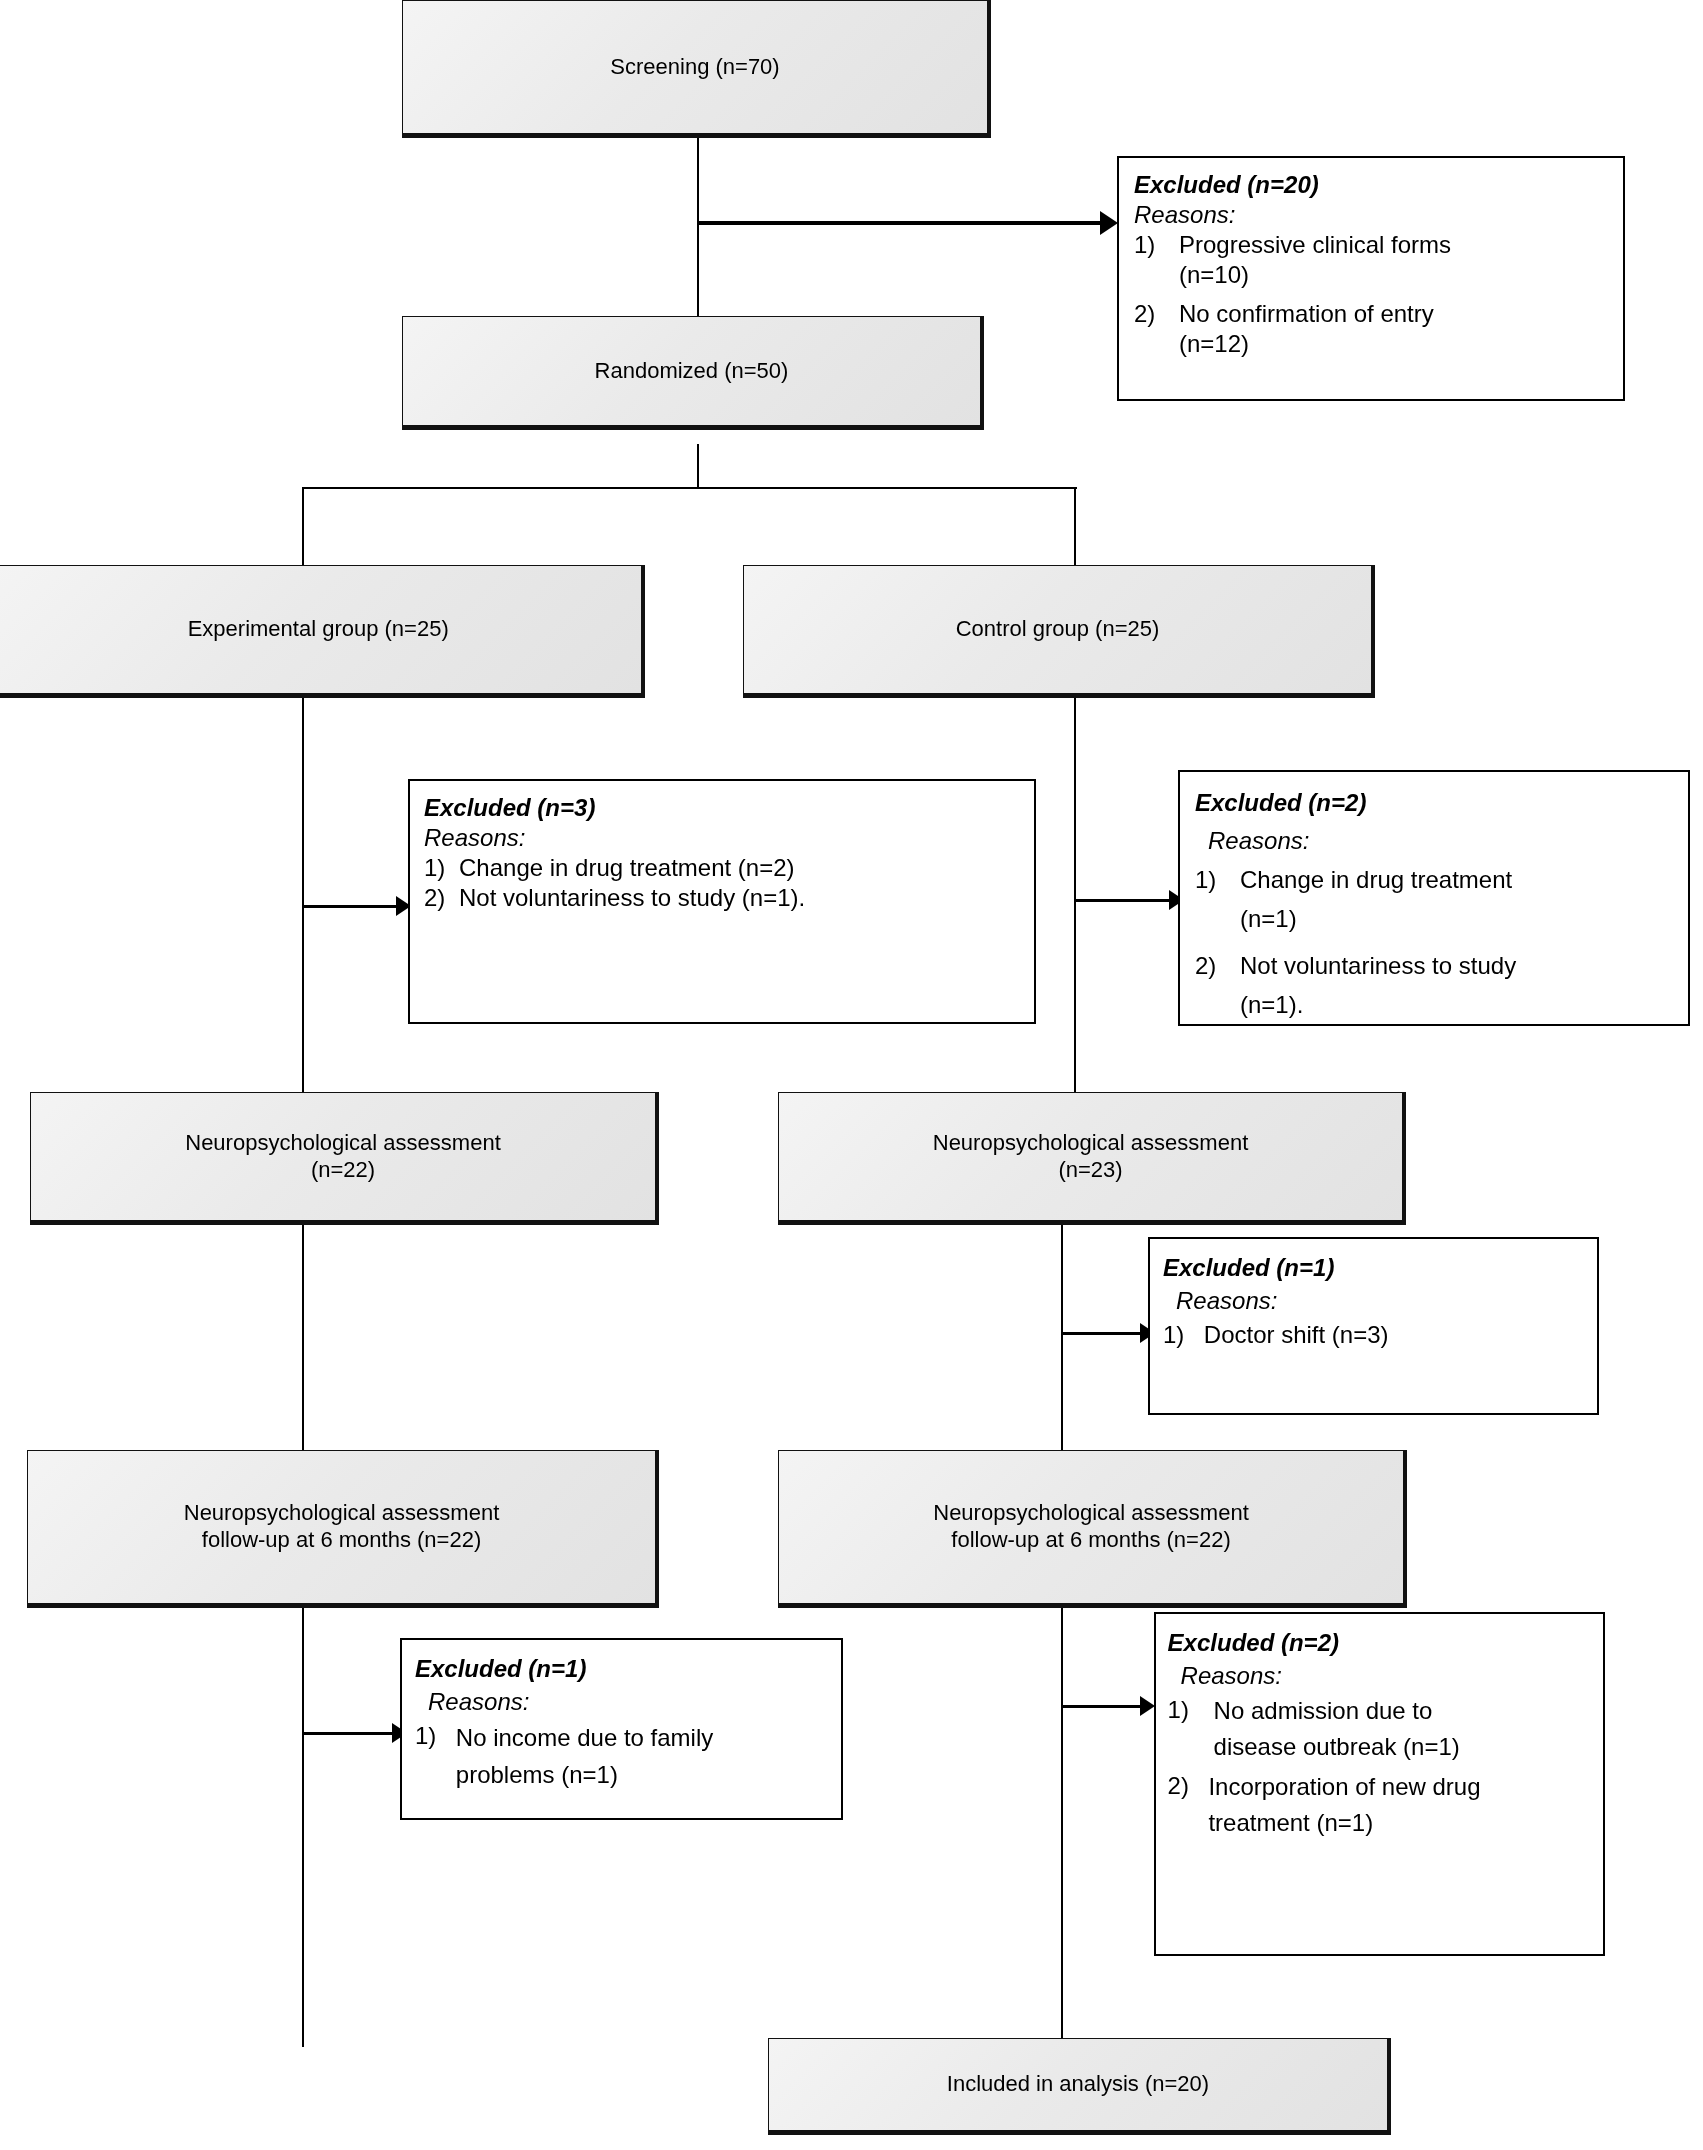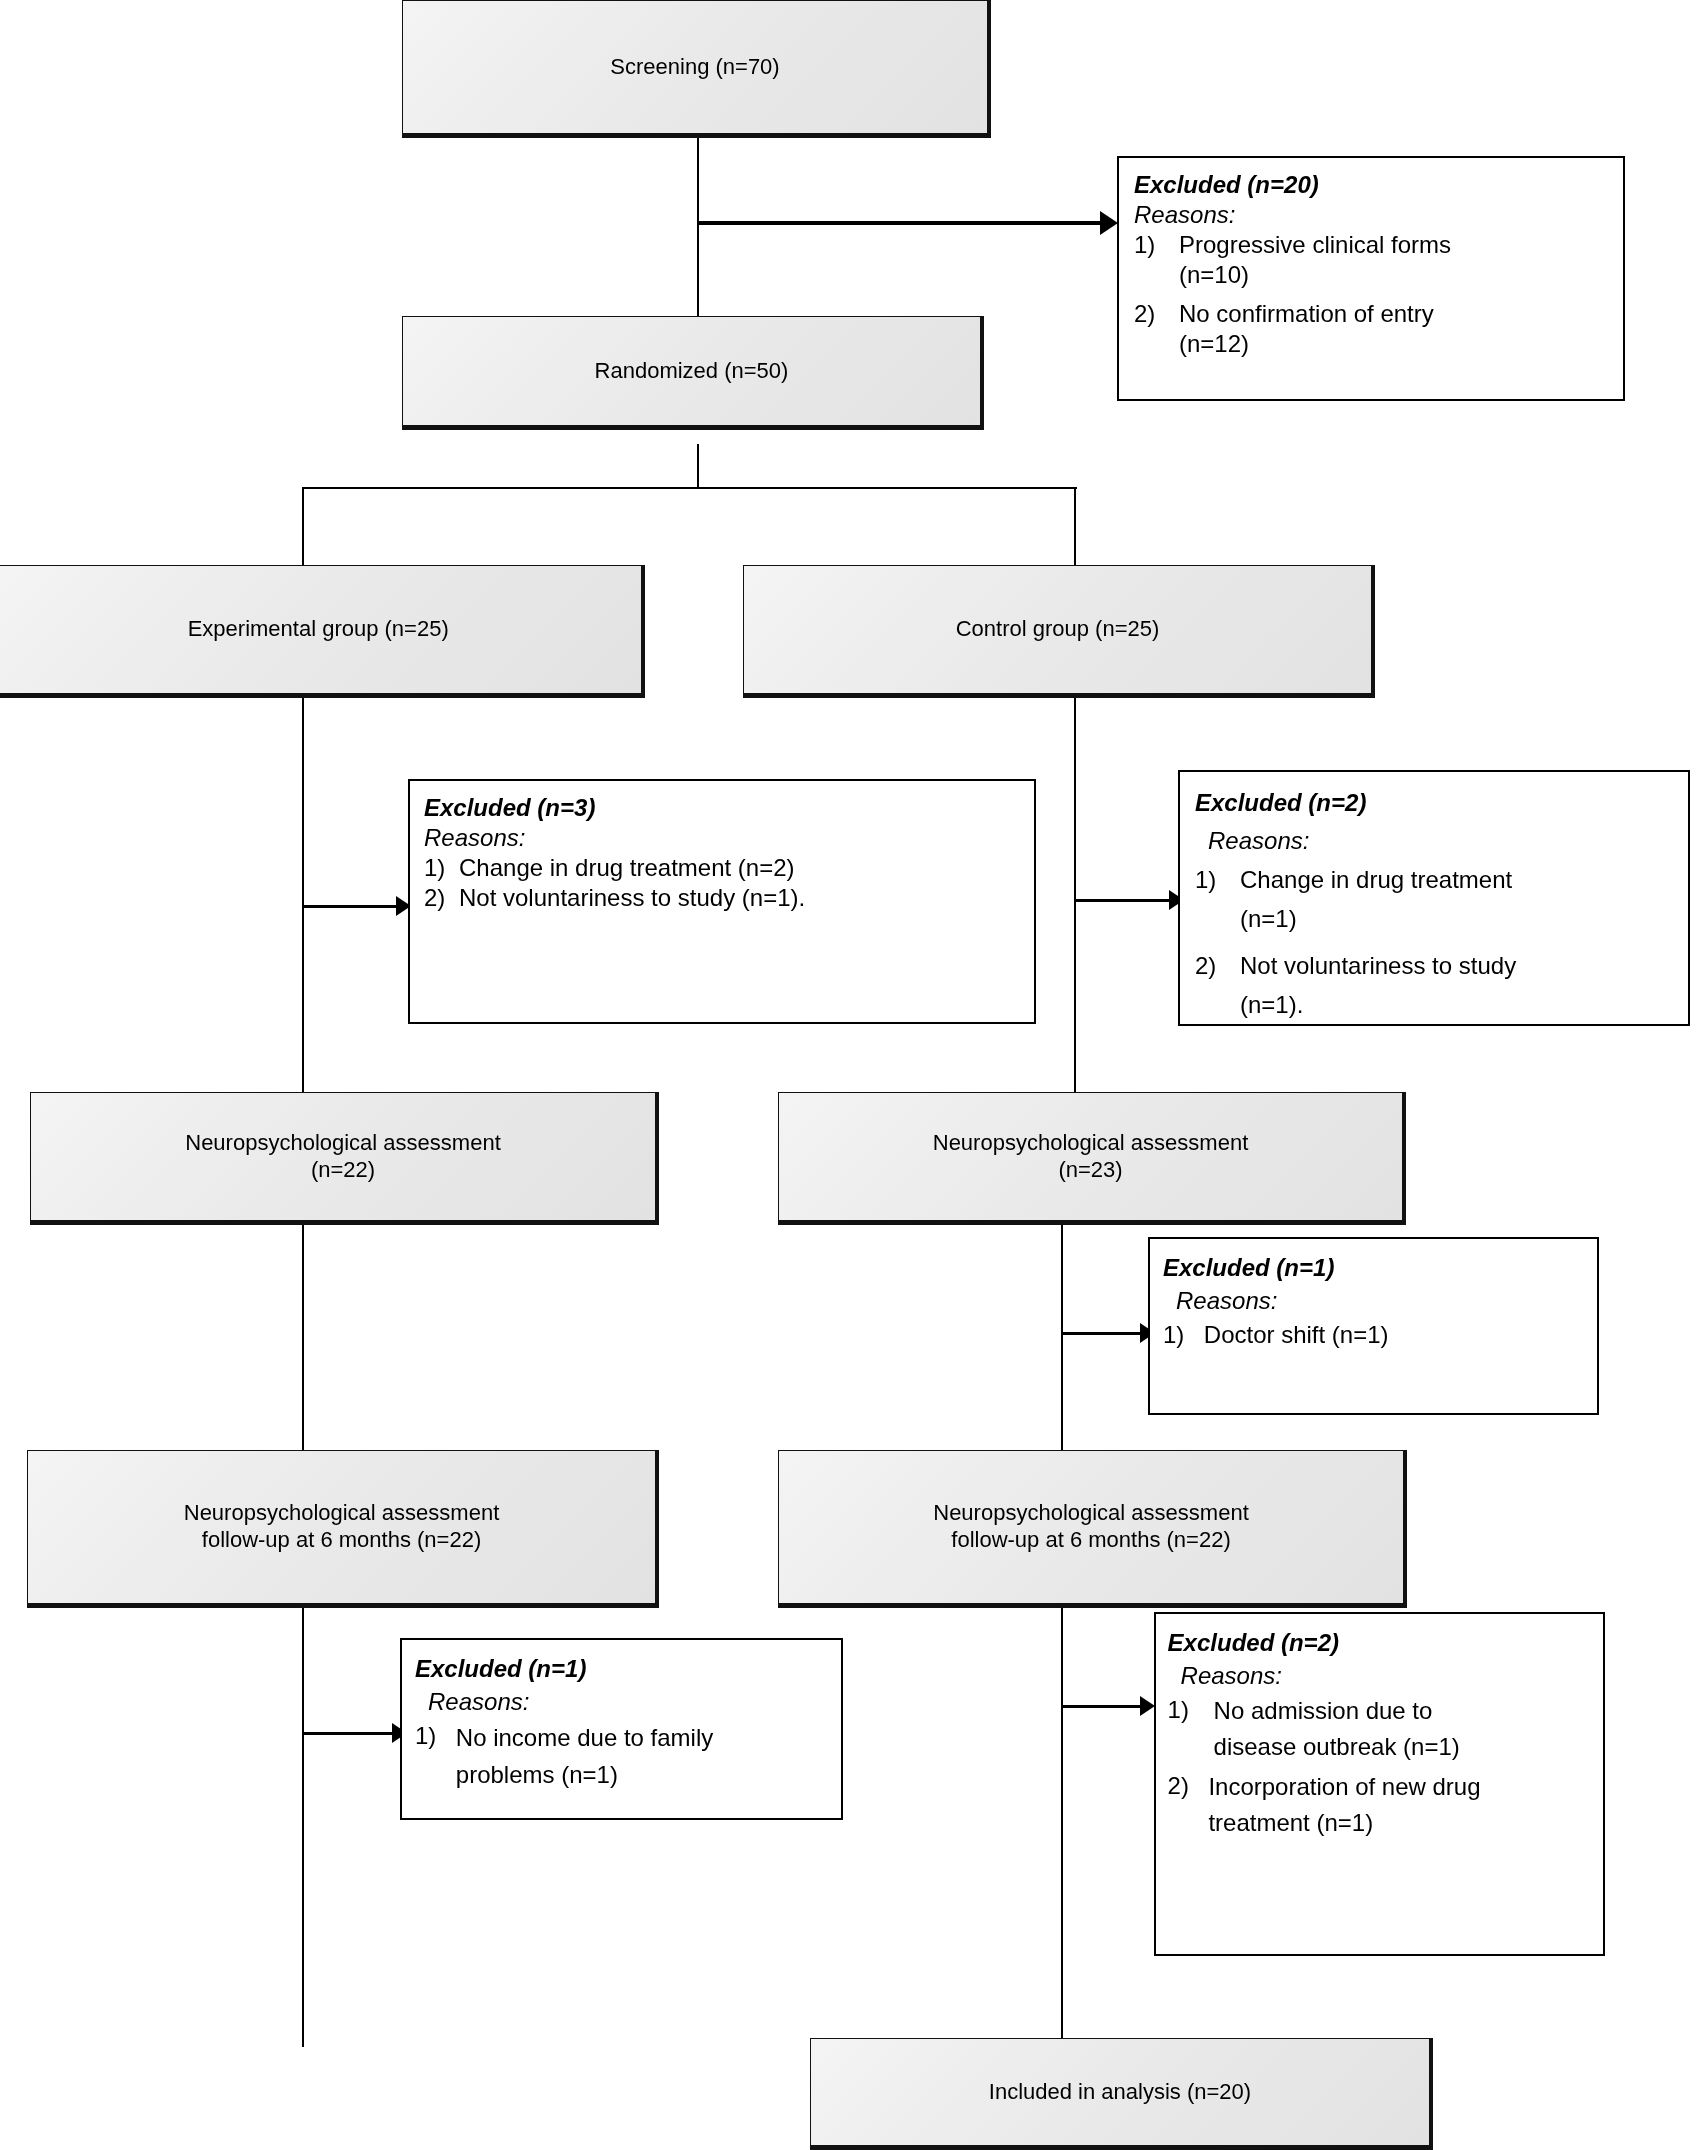--- a/index.html
+++ b/index.html
@@ -150,21 +150,21 @@
     <span class="lbl">Neuropsychological assessment
 follow-up at 6 months (n=22)</span>
   </div>
 
   <div class="pbox" style="left:778px;top:1450px;width:629px;height:158px;">
     <span class="lbl">Neuropsychological assessment
 follow-up at 6 months (n=22)</span>
   </div>
 
 
-  <div class="pbox" style="left:810px;top:2038px;width:623px;height:112px;text-align:right;">
+  <div class="pbox" style="left:768px;top:2038px;width:623px;height:97px;text-align:right;">
     <span class="lbl">Included in analysis (n=20)</span>
   </div>
 
   <div class="xbox gap-wide" style="left:1117px;top:156px;width:508px;height:245px;">
     <span class="x-title">Excluded (n=20)</span>
     <span class="x-reasons">Reasons:</span>
     <ul class="x-list">
       <li>
         <span class="num">1)</span>
         <span class="txt" style="white-space:pre-line">Progressive clinical forms
@@ -209,21 +209,21 @@
       </li>
     </ul>
   </div>
 
   <div class="xbox gap-tight lh-mid" style="left:1148px;top:1237px;width:451px;height:178px;padding-left:13px;">
     <span class="x-title">Excluded (n=1)</span>
     <span class="x-reasons ind">Reasons:</span>
     <ul class="x-list">
       <li>
         <span class="num">1)</span>
-        <span class="txt" style="white-space:pre-line;margin-left:5.8px;">Doctor shift (n=1)</span>
+        <span class="txt" style="white-space:pre-line;margin-left:5.8px;">Doctor shift (n=3)</span>
       </li>
     </ul>
   </div>
 
   <div class="xbox gap-tight lh-mid" style="left:400px;top:1638px;width:443px;height:182px;padding-left:13px;">
     <span class="x-title">Excluded (n=1)</span>
     <span class="x-reasons ind">Reasons:</span>
     <ul class="x-list">
       <li>
         <span class="num">1)</span>

